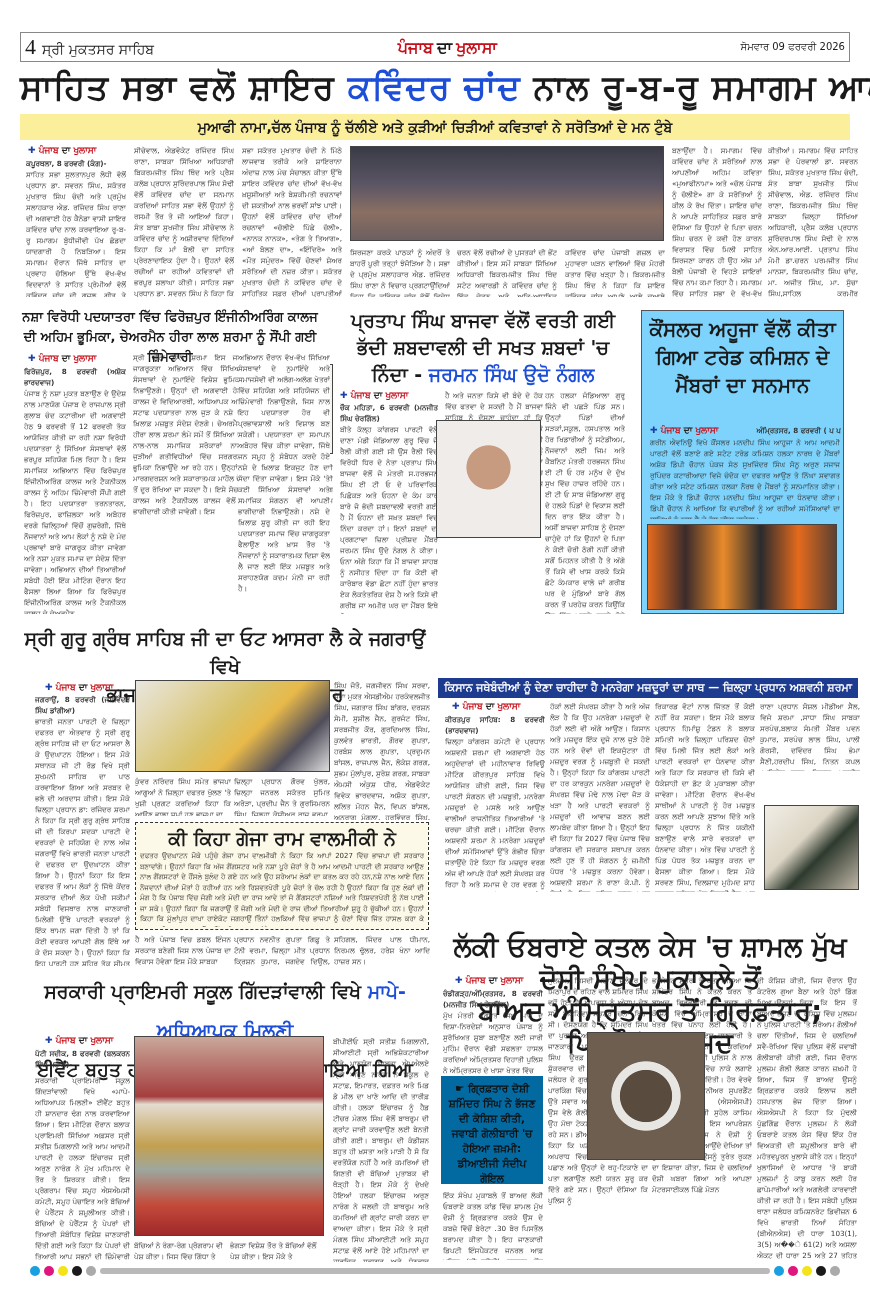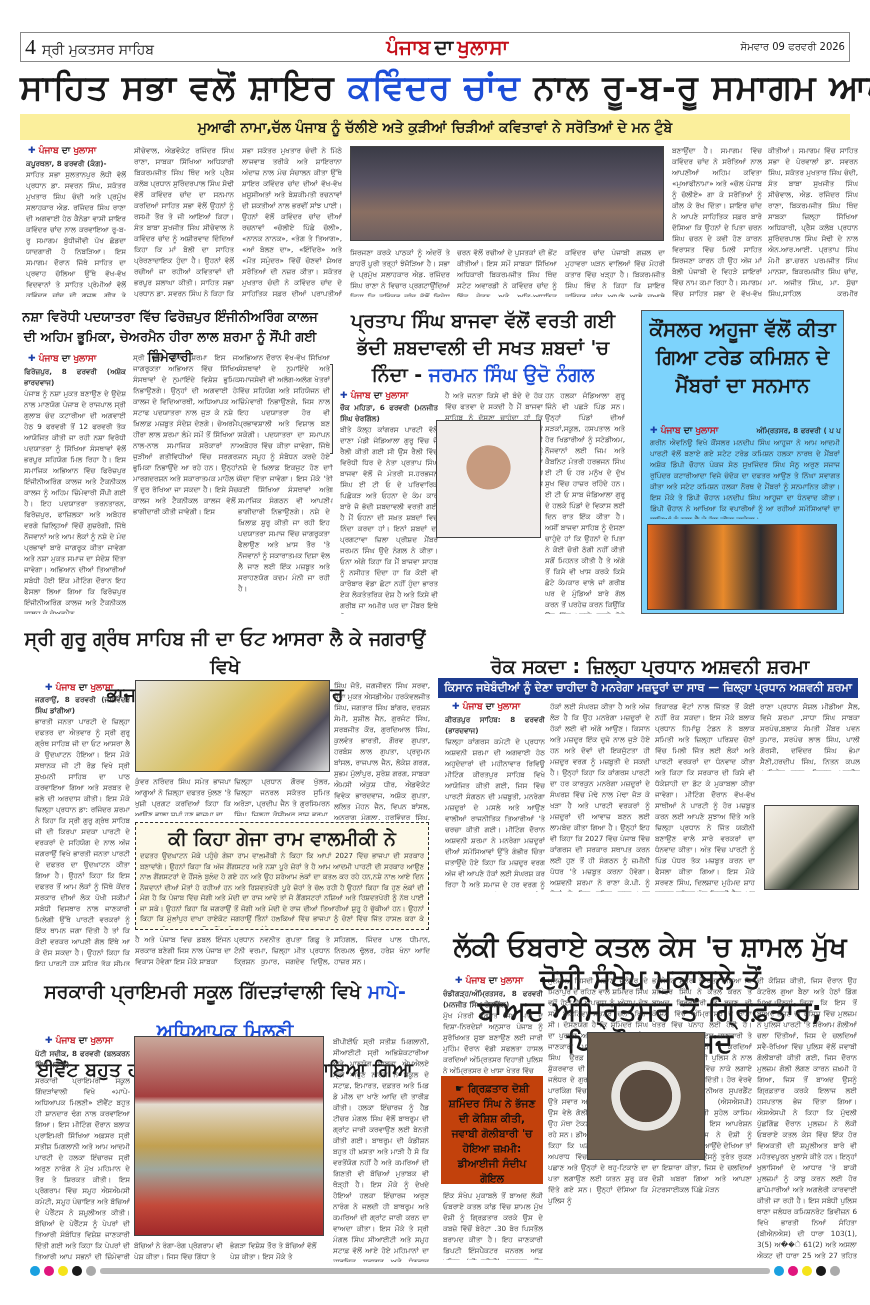--- a/index.html
+++ b/index.html
@@ -5,21 +5,21 @@
   * { box-sizing: border-box; margin: 0; padding: 0; }
   html, body { width: 870px; height: 1305px; background: #ffffff; overflow: hidden; }
   body { font-family: "DejaVu Sans", sans-serif; color: #1a1a1a; position: relative; }
   .abs { position: absolute; }
 
   
   .masthead { left: 20px; top: 32px; width: 830px; height: 30px; border: 1px solid #888; display: flex; align-items: center; justify-content: space-between; padding: 0 4px; }
   .mh-left { display: flex; align-items: baseline; gap: 6px; }
   .mh-page { font-family: "Liberation Serif", serif; font-size: 22px; line-height: 1; }
   .mh-city { font-size: 14px; }
-  .mh-brand { font-size: 20px; font-weight: bold; color: #c4101a; }
+  .mh-brand { font-size: 16px; font-weight: bold; color: #c4101a; }
   .mh-brand .b1 { color: #c4101a; }
   .mh-brand .b2 { color: #1b1b1b; margin: 0 4px; }
   .mh-brand .b3 { color: #c4101a; }
   .mh-date { font-size: 10px; }
 
   .h-main { left: 20px; top: 62px; width: 830px; height: 50px; text-align: center; font-size: 34px; font-weight: bold; letter-spacing: 1px; line-height: 50px; white-space: nowrap; }
   .red { color: #1d4ed8; }
   .banner-yellow { left: 20px; top: 114px; width: 830px; height: 26px; background: #fbef9c; text-align: center; font-size: 14px; font-weight: bold; line-height: 26px; }
 
   .byline { font-size: 9px; font-weight: bold; }
@@ -36,21 +36,21 @@
   .photo.p-orange { background: linear-gradient(90deg,#e46a1d 0%, #3b2b2b 20%, #e98a2b 40%, #2b2b2e 60%, #e46a1d 80%, #5c4130 100%); }
   .photo.p-temple { background: linear-gradient(135deg,#e9e6df 0%, #d8c36b 45%, #e8b94a 60%, #4f4d5a 80%, #ddd 100%); }
   .photo.p-review { background: linear-gradient(135deg,#f2eee6 0%, #dcd5c5 40%, #2e3a2e 60%, #bfb5a5 100%); }
   .photo.p-gun { background: radial-gradient(circle, #5a4b3f 0 30%, #e8e6e2 31% 40%, #6d5e4f 41% 100%); }
   .photo.p-school { background: linear-gradient(180deg,#c9a89b 0%, #a43e3e 30%, #e4dcd0 34%, #c2a050 55%, #9ea79e 67%, #c34a3a 85%, #a0282a 100%); }
 
   .h-sub { text-align: center; font-weight: bold; white-space: nowrap; }
   .box-cream { background: #7dd3fc; border: 1px solid #555; }
   .box-dashed { background: #fdf9e8; border: 1px dashed #333; }
   .blue-bar { background: #1e3c8f; color: #fff; font-size: 11px; font-weight: bold; text-align: center; line-height: 20px; white-space: nowrap; overflow: hidden; }
-  .green-box { background: #c2410c; }
+  .green-box { background: #0369a1; }
   .caption-col { font-size: 7.2px; line-height: 11px; color: #333; }
 
   .footer-strip { left: 30px; top: 1265px; width: 810px; height: 12px; display: flex; align-items: center; gap: 4px; }
   .dot { width: 10px; height: 10px; border-radius: 50%; display: inline-block; }
   .bar { flex: 1; height: 6px; background: #b9b9b9; border-radius: 3px; }
 </style>
 </head>
 <body>
 
 <div class="abs masthead">
@@ -156,21 +156,20 @@
 <div class="abs box-dashed" style="left:135px; top:822px; width:294px; height:108px; padding:2px 4px;">
   <div class="h-sub" style="font-size:19px; line-height:26px;">ਕੀ ਕਿਹਾ ਗੇਜਾ ਰਾਮ ਵਾਲਮੀਕੀ ਨੇ</div>
   <div class="col" style="height:76px; font-size:7px; line-height:10.5px;">ਦਫਤਰ ਉਦਘਾਟਨ ਮੌਕੇ ਪਹੁੰਚੇ ਗੇਜਾ ਰਾਮ ਵਾਲਮੀਕੀ ਨੇ ਕਿਹਾ ਕਿ ਆਪਾਂ 2027 ਵਿੱਚ ਭਾਜਪਾ ਦੀ ਸਰਕਾਰ ਬਣਾਵਾਂਗੇ। ਉਹਨਾਂ ਕਿਹਾ ਕਿ ਅੱਜ ਗੈਂਗਸਟਰ ਅਤੇ ਨਸ਼ਾ ਪੂਰੇ ਜ਼ੋਰਾਂ ਤੇ ਹੈ ਆਮ ਆਦਮੀ ਪਾਰਟੀ ਦੀ ਸਰਕਾਰ ਆਉਣ ਨਾਲ ਗੈਂਗਸਟਰਾਂ ਦੇ ਹੌਂਸਲੇ ਬੁਲੰਦ ਹੋ ਗਏ ਹਨ ਅਤੇ ਉਹ ਸ਼ਰੇਆਮ ਲੋਕਾਂ ਦਾ ਕਤਲ ਕਰ ਰਹੇ ਹਨ,ਨਸ਼ੇ ਨਾਲ ਆਏ ਦਿਨ ਨੌਜਵਾਨਾਂ ਦੀਆਂ ਮੌਤਾਂ ਹੋ ਰਹੀਆਂ ਹਨ ਅਤੇ ਰਿਸ਼ਵਤਖੋਰੀ ਪੂਰੇ ਜ਼ੋਰਾਂ ਤੇ ਚੱਲ ਰਹੀ ਹੈ ਉਹਨਾਂ ਕਿਹਾ ਕਿ ਹੁਣ ਲੋਕਾਂ ਦੀ ਮੰਗ ਹੈ ਕਿ ਪੰਜਾਬ ਵਿੱਚ ਜੋਗੀ ਅਤੇ ਮੋਦੀ ਦਾ ਰਾਜ ਆਵੇ ਤਾਂ ਜੋ ਗੈਂਗਸਟਰਾਂ ਨਸ਼ਿਆਂ ਅਤੇ ਰਿਸ਼ਵਤਖੋਰੀ ਨੂੰ ਨੱਥ ਪਾਈ ਜਾ ਸਕੇ। ਉਹਨਾਂ ਕਿਹਾ ਕਿ ਜਗਰਾਉਂ ਤੋਂ ਜੋਗੀ ਅਤੇ ਮੋਦੀ ਦੇ ਰਾਜ ਦੀਆਂ ਤਿਆਰੀਆਂ ਸ਼ੁਰੂ ਹੋ ਚੁੱਕੀਆਂ ਹਨ। ਉਹਨਾਂ ਕਿਹਾ ਕਿ ਮੁੱਲਾਂਪੁਰ ਦਾਖਾ ਰਾਏਕੋਟ ਜਗਰਾਉਂ ਤਿੰਨਾਂ ਹਲਕਿਆਂ ਵਿੱਚ ਭਾਜਪਾ ਨੂੰ ਚੋਣਾਂ ਵਿੱਚ ਜਿੱਤ ਹਾਸਲ ਕਰਾ ਕੇ ਭਾਜਪਾ ਦੀ ਸਰਕਾਰ ਬਣਾਉਣ ਵਿੱਚ ਯੋਗਦਾਨ ਪਾਵਾਂਗੇ</div>
 </div>
 <div class="abs col" style="left:135px; top:934px; width:96px; height:32px;">ਹੈ ਅਤੇ ਪੰਜਾਬ ਵਿਚ ਡਬਲ ਇੰਜਨ ਸਰਕਾਰ ਬਣੇਗੀ ਜਿਸ ਨਾਲ ਪੰਜਾਬ ਦਾ ਵਿਕਾਸ ਹੋਵੇਗਾ ਇਸ ਮੌਕੇ ਸਾਬਕਾ</div>
 <div class="abs col" style="left:234px; top:934px; width:96px; height:32px;">ਪ੍ਰਧਾਨ ਨਵਨੀਤ ਗੁਪਤਾ ਗਿਫ਼ੂ ਤੇ ਟੋਨੀ ਵਰਮਾ, ਜ਼ਿਲ੍ਹਾ ਮੀਤ ਪ੍ਰਧਾਨ ਕ੍ਰਿਸ਼ਨ ਕੁਮਾਰ, ਜਗਦੇਵ ਦਿਉਲ, ਪ੍ਰਭਜੋਤ</div>
 <div class="abs col" style="left:334px; top:934px; width:96px; height:32px;">ਸਹਿਗਲ, ਜਿੰਦਰ ਪਾਲ ਧੀਮਾਨ, ਨਿਰਮਲ ਢੁੱਲਰ, ਹਰੇਸ਼ ਖੰਨਾ ਆਦਿ ਹਾਜ਼ਰ ਸਨ।</div>
 
 <div class="abs h-sub" style="left:440px; top:624px; width:420px; font-size:19px; line-height:28px; white-space:normal;">
   <br>
-  <span>ਰੋਕ ਸਕਦਾ : ਜ਼ਿਲ੍ਹਾ ਪ੍ਰਧਾਨ ਅਸ਼ਵਨੀ ਸ਼ਰਮਾ</span>
 </div>
 <div class="abs blue-bar" style="left:438px; top:678px; width:420px; height:20px;">ਕਿਸਾਨ ਜਥੇਬੰਦੀਆਂ ਨੂੰ ਦੇਣਾ ਚਾਹੀਦਾ ਹੈ ਮਨਰੇਗਾ ਮਜ਼ਦੂਰਾਂ ਦਾ ਸਾਥ — ਜ਼ਿਲ੍ਹਾ ਪ੍ਰਧਾਨ ਅਸ਼ਵਨੀ ਸ਼ਰਮਾ</div>
 <div class="abs byline" style="left:452px; top:701px;">
   <span class="plus">✚</span>
   <span class="p1">ਪੰਜਾਬ</span>
   <span class="p2">ਦਾ</span>
   <span class="p3">ਖੁਲਾਸਾ</span>
 </div>
 <div class="abs col" style="left:445px; top:714px; width:100px; height:22px; font-weight:bold;">ਕੀਰਤਪੁਰ ਸਾਹਿਬ: 8 ਫਰਵਰੀ (ਭਾਰਦਵਾਜ)</div>
 <div class="abs col" style="left:445px; top:736px; width:100px; height:156px;">ਜ਼ਿਲ੍ਹਾ ਕਾਂਗਰਸ ਕਮੇਟੀ ਦੇ ਪ੍ਰਧਾਨ ਅਸ਼ਵਨੀ ਸ਼ਰਮਾ ਦੀ ਅਗਵਾਈ ਹੇਠ ਅਹੁਦੇਦਾਰਾਂ ਦੀ ਮਹੀਨਾਵਾਰ ਰਿਵਿਊ ਮੀਟਿੰਗ ਕੀਰਤਪੁਰ ਸਾਹਿਬ ਵਿਖੇ ਆਯੋਜਿਤ ਕੀਤੀ ਗਈ, ਜਿਸ ਵਿੱਚ ਪਾਰਟੀ ਸੰਗਠਨ ਦੀ ਮਜ਼ਬੂਤੀ, ਮਨਰੇਗਾ ਮਜ਼ਦੂਰਾਂ ਦੇ ਮਸਲੇ ਅਤੇ ਆਉਣ ਵਾਲੀਆਂ ਰਾਜਨੀਤਿਕ ਤਿਆਰੀਆਂ 'ਤੇ ਚਰਚਾ ਕੀਤੀ ਗਈ। ਮੀਟਿੰਗ ਦੌਰਾਨ ਅਸ਼ਵਨੀ ਸ਼ਰਮਾ ਨੇ ਮਨਰੇਗਾ ਮਜ਼ਦੂਰਾਂ ਦੀਆਂ ਸਮੱਸਿਆਵਾਂ ਉੱਤੇ ਗੰਭੀਰ ਚਿੰਤਾ ਜਤਾਉਂਦੇ ਹੋਏ ਕਿਹਾ ਕਿ ਮਜ਼ਦੂਰ ਵਰਗ ਅੱਜ ਵੀ ਆਪਣੇ ਹੱਕਾਂ ਲਈ ਸੰਘਰਸ਼ ਕਰ ਰਿਹਾ ਹੈ ਅਤੇ ਸਮਾਜ ਦੇ ਹਰ ਵਰਗ ਨੂੰ ਉਹਨਾਂ ਦਾ ਸਾਥ ਦੇਣਾ ਚਾਹੀਦਾ ਹੈ। ਅਸ਼ਵਨੀ ਸ਼ਰਮਾ ਨੇ ਕਿਹਾ, ਕਿਸਾਨ ਜਥੇਬੰਦੀਆਂ ਨੇ ਹਮੇਸ਼ਾਂ ਕਿਸਾਨਾਂ ਦੇ</div>

